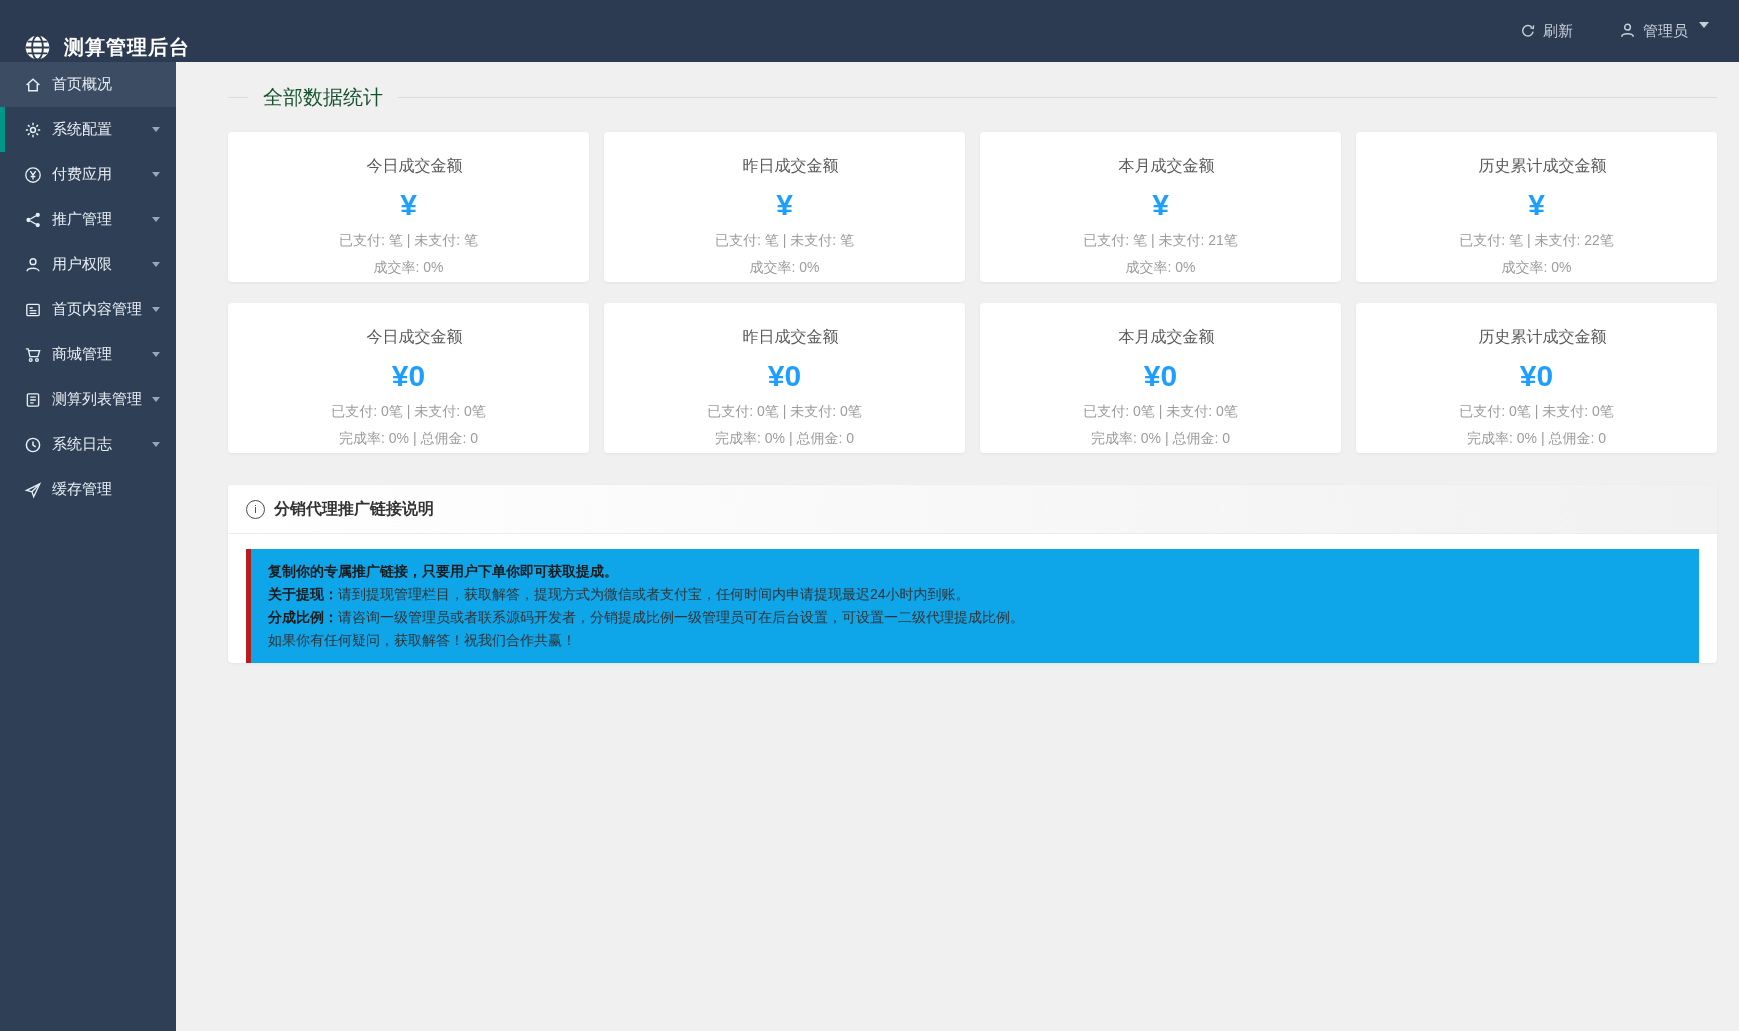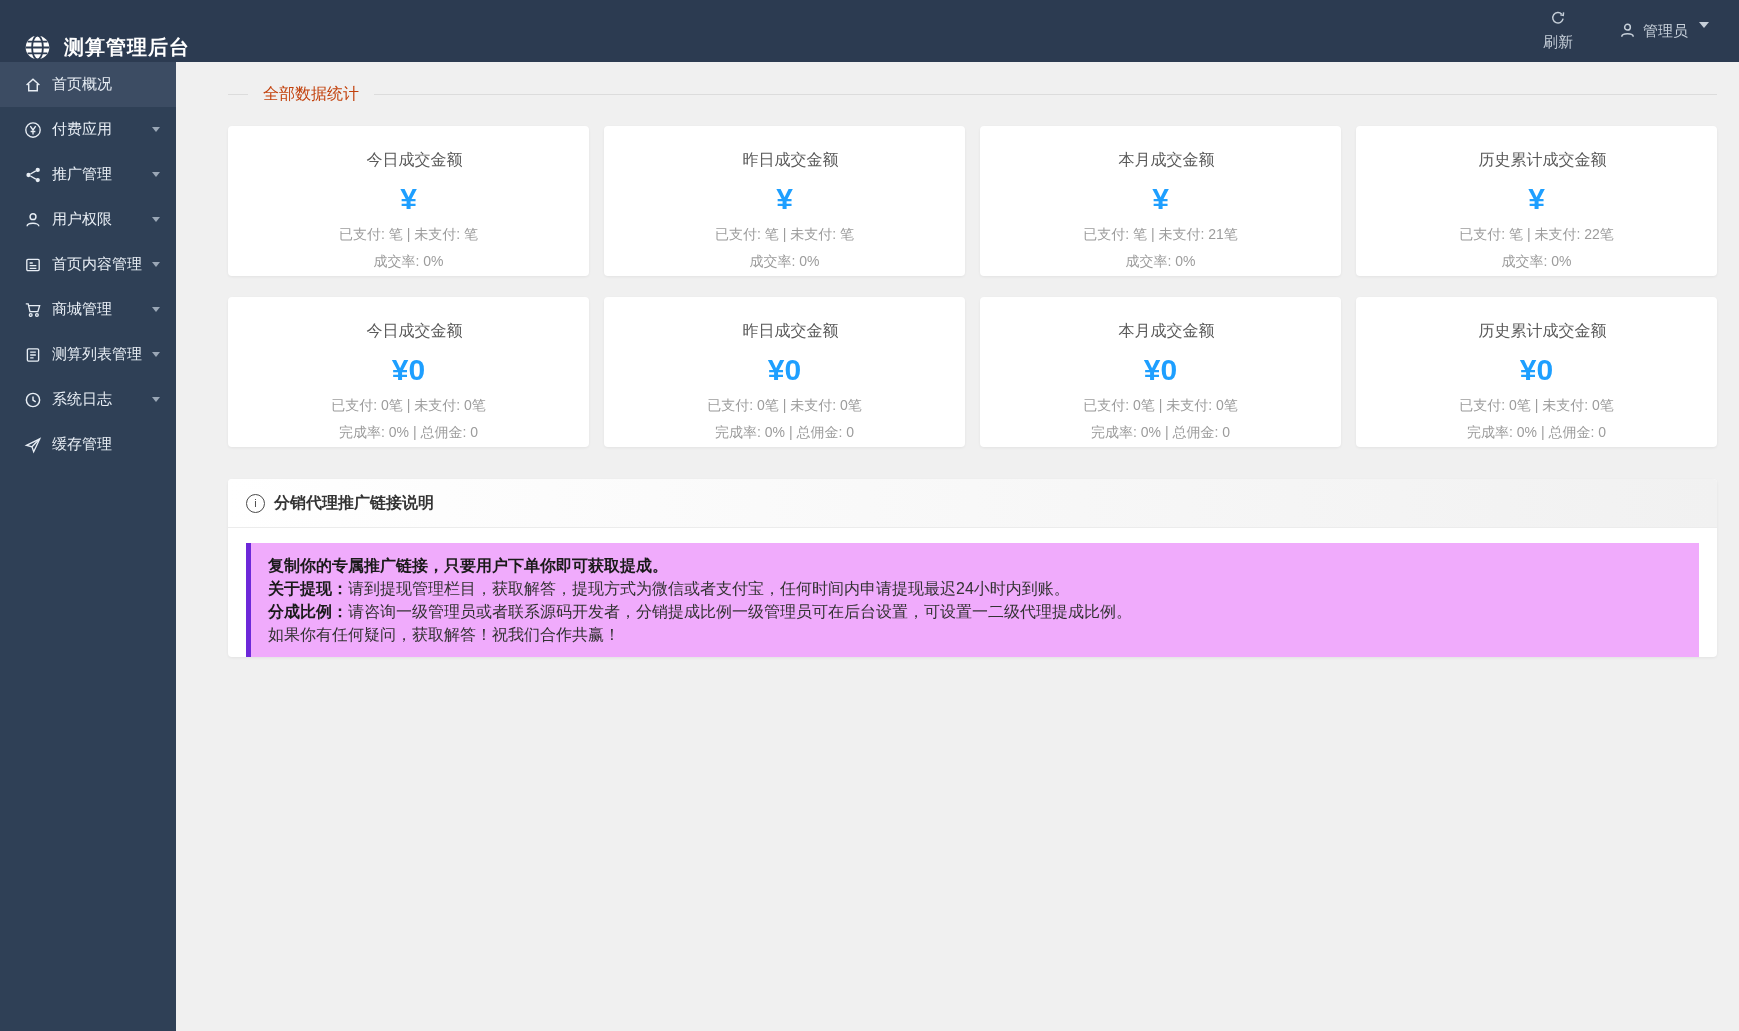--- a/index.html
+++ b/index.html
@@ -10,57 +10,57 @@
   }
   
   .topbar{
     position:absolute;top:0;left:0;width:1739px;height:62px;
     background:#2c3b51;display:flex;align-items:center;z-index:20;
   }
   .logo{display:flex;align-items:center;gap:13px;padding-left:24px;
     color:#ffffff;font-size:20px;font-weight:700;letter-spacing:1px;margin-top:33px;}
   .topbar-right{margin-left:auto;display:flex;align-items:center;
     color:#c6cfd9;font-size:15px;padding-right:30px;}
-  .refresh-btn{display:flex;align-items:center;gap:7px;margin-right:46px;cursor:pointer;flex-direction:column;}
+  .refresh-btn{display:flex;align-items:center;gap:7px;margin-right:46px;cursor:pointer;}
   .user-menu{display:flex;align-items:flex-start;gap:7px;cursor:pointer;}
   .caret-down{width:0;height:0;border-left:5px solid transparent;
     border-right:5px solid transparent;border-top:6px solid #c6cfd9;margin-left:4px;}
   
   .sidebar{position:absolute;top:62px;left:0;width:176px;bottom:0;background:#2f4056;z-index:10;}
   .nav-item{position:relative;height:45px;display:flex;align-items:center;
     padding:0 16px 0 24px;color:#e8eef5;font-size:15px;cursor:pointer;box-sizing:border-box;}
   .nav-item.active{background:#3c4c63;}
   .nav-icon{width:18px;height:18px;margin-right:10px;display:inline-flex;flex:none;}
   .nav-caret{margin-left:auto;width:0;height:0;border-left:4.5px solid transparent;
     border-right:4.5px solid transparent;border-top:5.5px solid #9aa7b6;}
   .teal-bar{position:absolute;left:0;top:0;width:5px;height:100%;background:#009688;}
   
   .main{position:absolute;left:200px;top:62px;right:0;bottom:0;background:#f0f0f0;
     padding:0 22px 0 28px;box-sizing:border-box;overflow:hidden;}
-  .section-title{display:flex;align-items:center;font-size:16px;color:#c2410c;margin-top:22px;}
+  .section-title{display:flex;align-items:center;font-size:20px;color:#14532d;margin-top:22px;}
   .section-title .line-short{width:20px;height:1px;background:#dcdcdc;margin-right:15px;}
   .section-title .line-long{flex:1;height:1px;background:#dcdcdc;margin-left:15px;}
   .section-title.second{margin-top:30px;}
   .cards{display:flex;gap:15px;margin-top:21px;}
   .card{flex:1;height:150px;background:#ffffff;border-radius:4px;
     box-shadow:0 1px 3px rgba(0,0,0,.06);text-align:center;padding-top:24px;box-sizing:border-box;}
   .card-title{font-size:16px;color:#595959;padding-left:12px;}
   .card-amount{font-size:30px;font-weight:700;color:#1E9FFF;margin-top:10px;height:36px;line-height:36px;}
   .card-line{font-size:14px;color:#9c9c9c;margin-top:9px;}
   
   .panel{margin-top:32px;background:#ffffff;border-radius:4px;box-shadow:0 1px 3px rgba(0,0,0,.06);}
   .panel-header{height:48px;display:flex;align-items:center;padding:0 18px;
     background:linear-gradient(90deg,#ffffff,#f1f1f1);border-bottom:1px solid #ececec;
     border-radius:4px 4px 0 0;}
   .info-icon{width:17px;height:17px;border:1px solid #4a4a4a;border-radius:50%;
     display:flex;align-items:center;justify-content:center;font-size:11px;line-height:1;
     color:#4a4a4a;flex:none;}
   .panel-title{font-size:16px;font-weight:700;color:#333333;margin-left:9px;}
-  .panel-body{margin:15px 18px 18px;background:#f0abfc;border-left:5px solid #6d28d9;
-    padding:11px 17px;font-size:16px;color:#333333;line-height:23px;}
+  .panel-body{margin:15px 18px 18px;background:#0ea5e9;border-left:5px solid #b91c1c;
+    padding:11px 17px;font-size:14px;color:#333333;line-height:23px;}
   .panel-body .bold{font-weight:700;color:#1a1a1a;}
   svg{display:block;}
 </style>
 </head>
 <body>
 
 <div class="topbar">
   <div class="logo">
     <span>
       <svg width="27" height="27" viewBox="0 0 24 24">
@@ -101,20 +101,31 @@
   <div class="nav-item active">
     <span class="nav-icon">
       <svg viewBox="0 0 16 16" fill="none" stroke="#e8eef5" stroke-width="1.3">
         <path d="M2.3 8L8 2.8 13.7 8"></path>
           <path d="M4.2 7.2V13.2h7.6V7.2"></path>
       </svg>
     </span>
     <span>首页概况</span>
   </div>
 
+  <div class="nav-item">
+    <span class="teal-bar"></span>
+    <span class="nav-icon">
+      <svg viewBox="0 0 16 16" fill="none" stroke="#e8eef5" stroke-width="1.3">
+        <circle cx="8" cy="8" r="2.2"></circle>
+        <path d="M8 1.6v2.1 M8 12.3v2.1 M1.6 8h2.1 M12.3 8h2.1 M3.5 3.5l1.5 1.5 M11 11l1.5 1.5 M12.5 3.5L11 5 M5 11l-1.5 1.5"></path>
+      </svg>
+    </span>
+    <span>系统配置</span>
+    <span class="nav-caret"></span>
+  </div>
 
   <div class="nav-item">
     <span class="nav-icon">
       <svg viewBox="0 0 16 16" fill="none" stroke="#e8eef5" stroke-width="1.2">
         <circle cx="8" cy="8" r="6.4"></circle>
         <path d="M5.6 4.6L8 8l2.4-3.4 M8 8v4 M5.9 9.3h4.2"></path>
       </svg>
     </span>
     <span>付费应用</span>
     <span class="nav-caret"></span>

